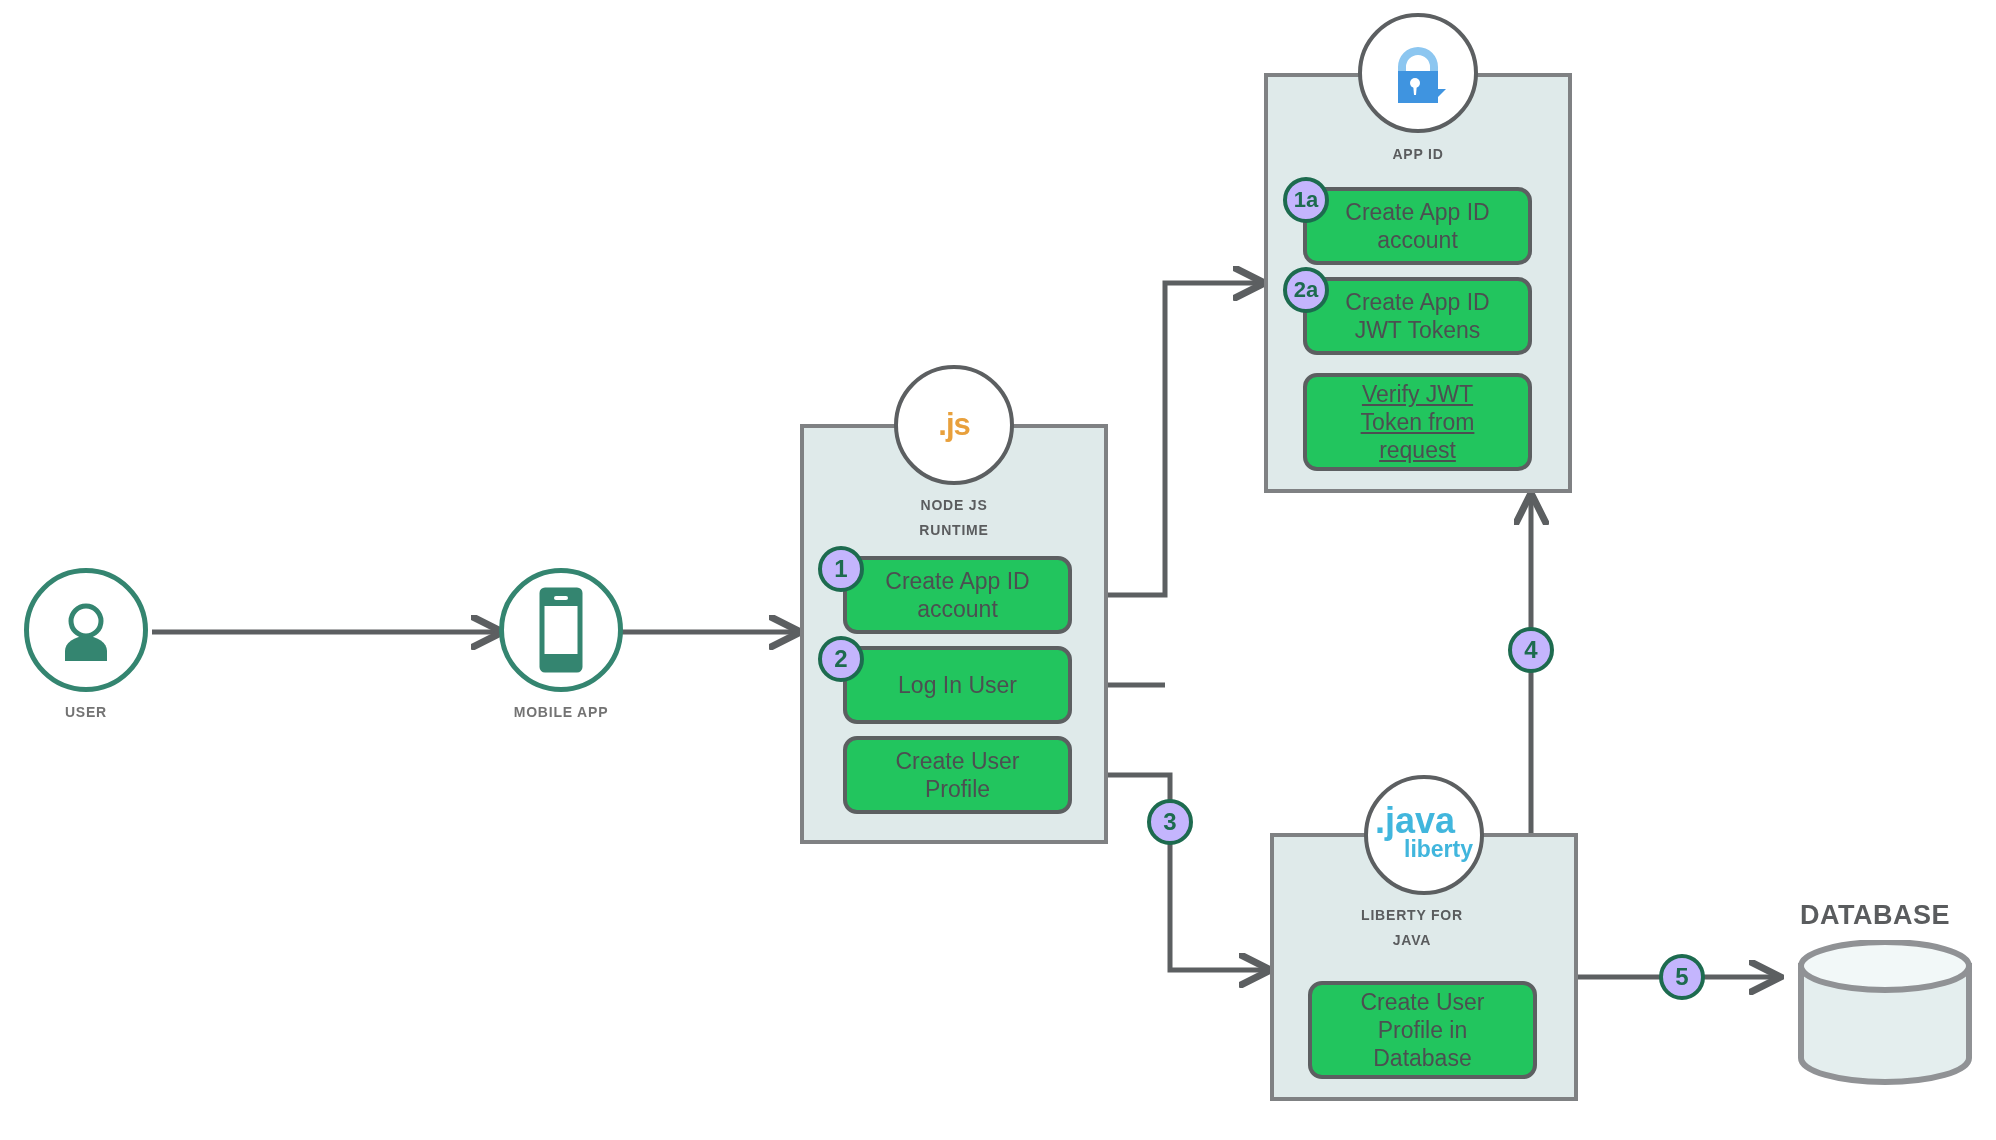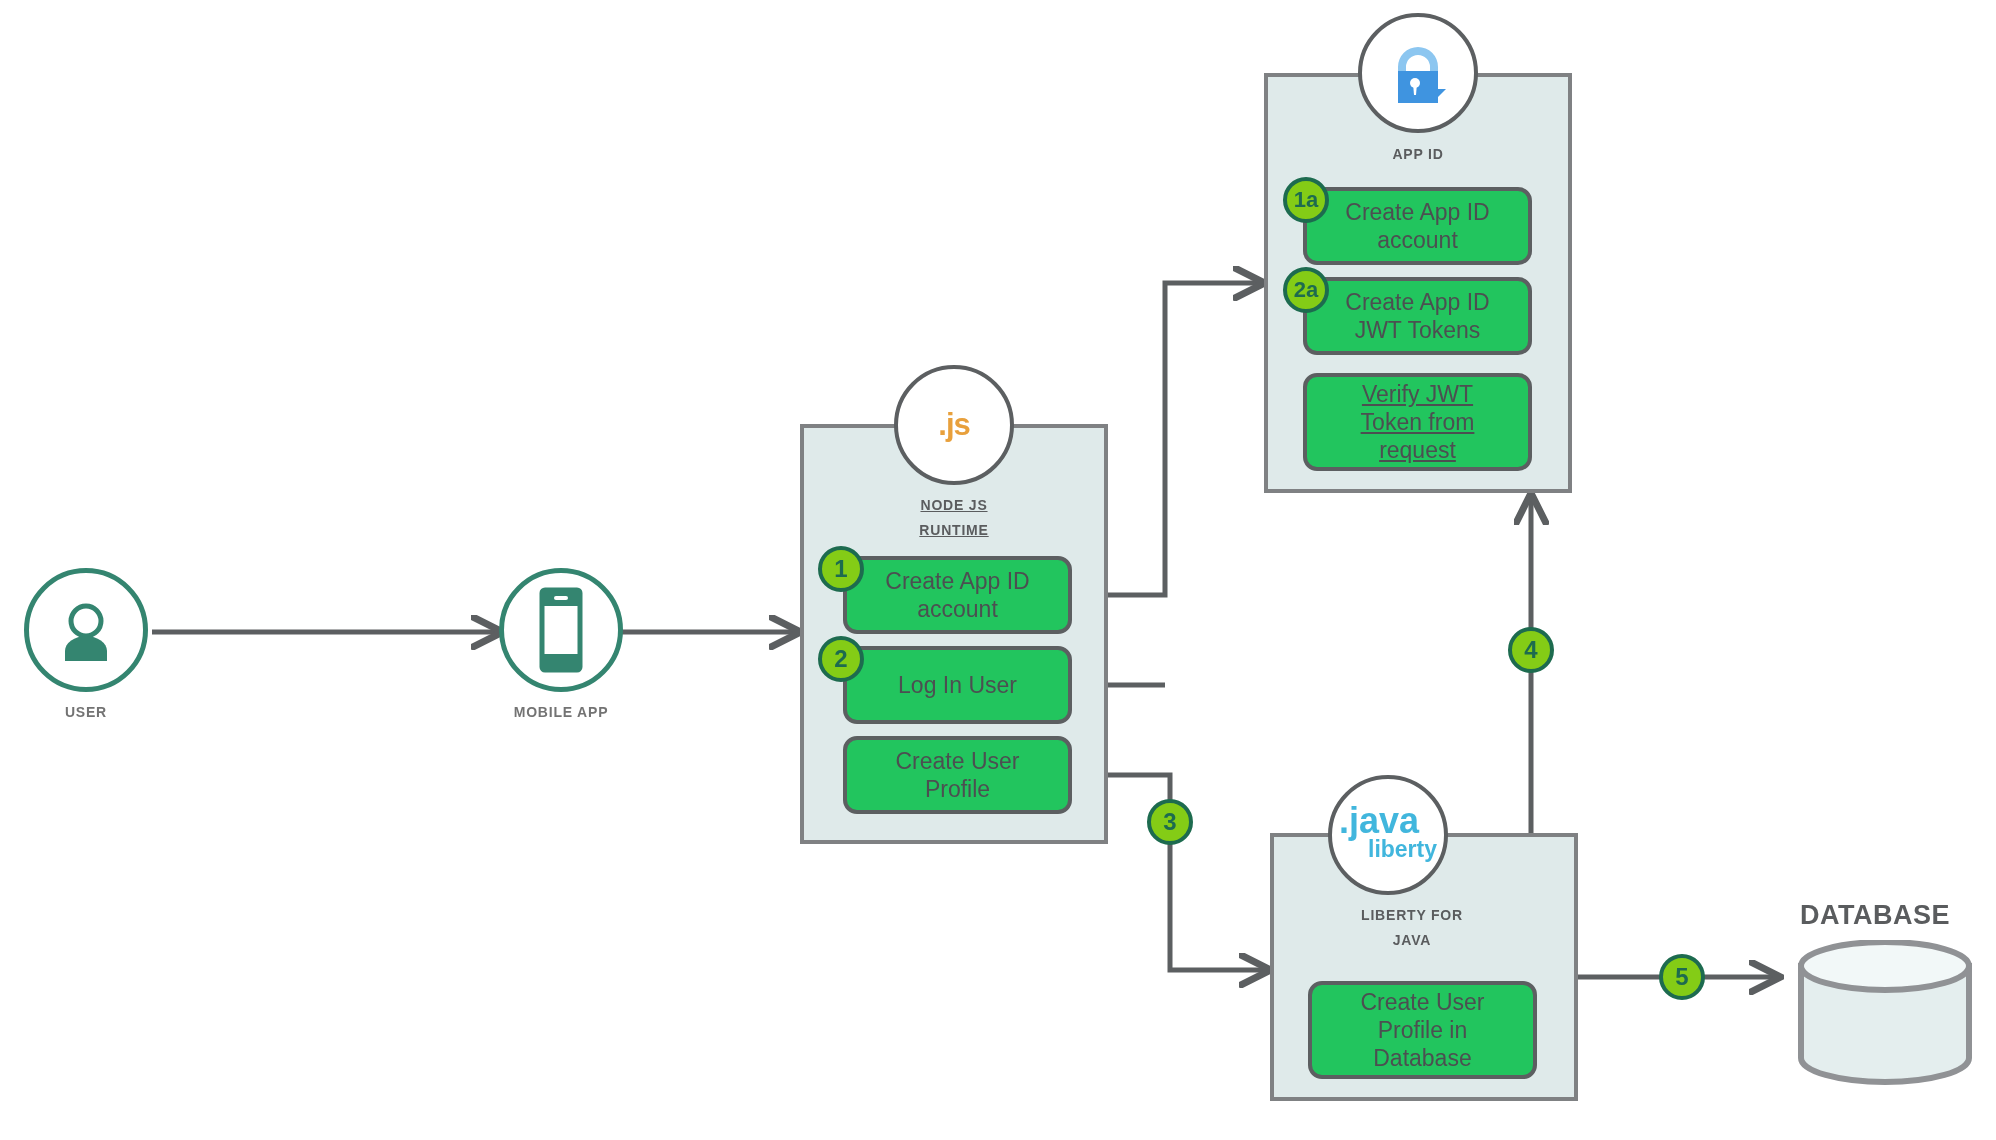--- a/index.html
+++ b/index.html
@@ -73,21 +73,21 @@
     text-align: center;
     color: #4c4f51;
     font-size: 23px;
     line-height: 28px;
     padding: 0 10px;
   }
   
   .step-badge {
     position: absolute;
     border-radius: 50%;
-    background: #84cc16;
+    background: #c4b5fd;
     border: 4px solid #1d6b4f;
     box-sizing: border-box;
     display: flex;
     align-items: center;
     justify-content: center;
     color: #1d6b4f;
     font-weight: bold;
     font-size: 24px;
     z-index: 12;
   }
@@ -151,21 +151,21 @@
       <rect x="9" y="67" width="38" height="16" fill="#348570"></rect>
     </svg>
   </div>
   <div class="node-label teal" style="left:469px; top:700px; width:184px;">MOBILE APP</div>
 
   <div class="panel" style="left:800px; top:424px; width:308px; height:420px;"></div>
 
   <div class="logo-circle" style="left:894px; top:365px; width:120px; height:120px; z-index:5;">
     <span class="js-text">.js</span>
   </div>
-  <div class="node-label" style="left:800px; top:493px; width:308px; z-index:6;text-decoration:underline;">NODE JS
+  <div class="node-label" style="left:800px; top:493px; width:308px; z-index:6;">NODE JS
 RUNTIME</div>
 
   <div class="action-box" style="left:843px; top:556px; width:229px; height:78px;">
     <span style="white-space:pre-line;">Create App ID
 account</span>
   </div>
   <div class="step-badge" style="left:818px; top:546px; width:46px; height:46px;">
     <span>1</span>
   </div>
 
@@ -210,21 +210,21 @@
   </div>
 
   <div class="action-box" style="left:1303px; top:373px; width:229px; height:98px;text-decoration:underline;">
     <span style="white-space:pre-line;">Verify JWT
 Token from
 request</span>
   </div>
 
   <div class="panel" style="left:1270px; top:833px; width:308px; height:268px;"></div>
 
-  <div class="logo-circle" style="left:1328px; top:775px; width:120px; height:120px; z-index:5;text-align:center;">
+  <div class="logo-circle" style="left:1364px; top:775px; width:120px; height:120px; z-index:5;text-align:center;">
     <svg width="104" height="72" viewBox="0 0 104 72">
       <text x="3" y="34" font-family="Liberation Sans, sans-serif" font-size="36" font-weight="bold" fill="#41b6dd">.java</text>
       <text x="32" y="58" font-family="Liberation Sans, sans-serif" font-size="23" font-weight="bold" fill="#41b6dd">liberty</text>
     </svg>
   </div>
   <div class="node-label" style="left:1270px; top:903px; width:256px; z-index:6;padding-left:14px;">LIBERTY FOR
 JAVA</div>
 
   <div class="action-box" style="left:1308px; top:981px; width:229px; height:98px;">
     <span style="white-space:pre-line;">Create User

